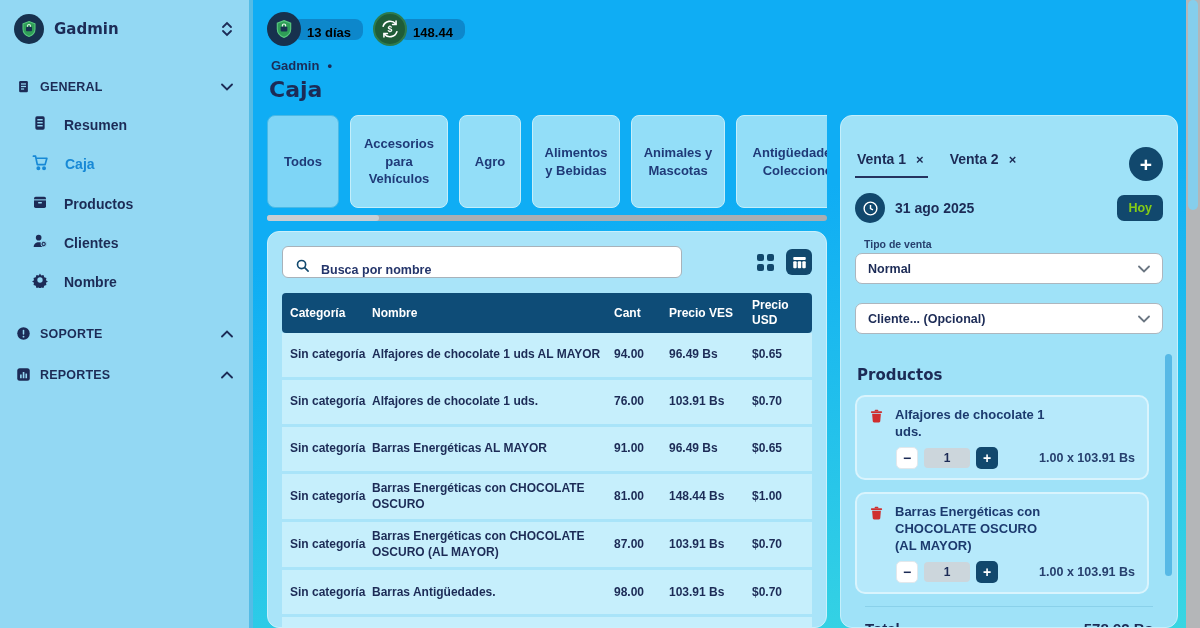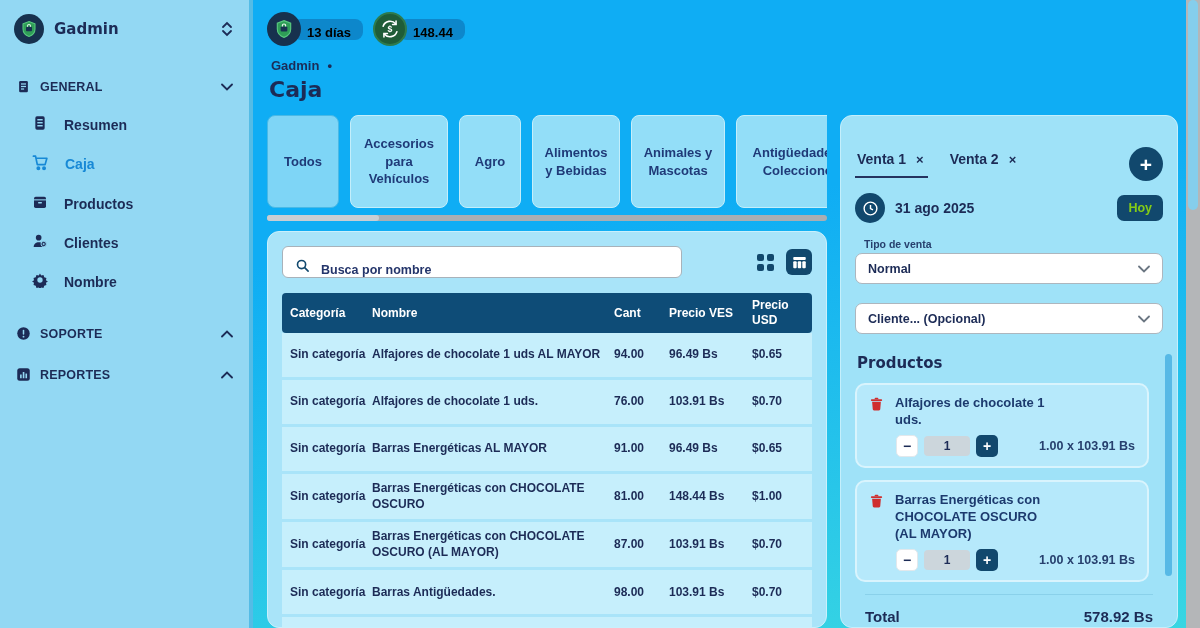--- a/index.html
+++ b/index.html
@@ -63,21 +63,21 @@
   .venta-tab { color:#1c2b56; font-size:14px; font-weight:600; margin-right:20px; padding:4px 4px 9px 2px; display:flex; gap:10px; align-items:center; cursor:pointer; }
   .venta-tab.active { border-bottom:2px solid #25335f; }
   .venta-close { font-size:13px; cursor:pointer; }
   .add-btn { margin-left:auto; width:34px; height:34px; border-radius:50%; background:#11486d; color:#fff; font-size:21px; font-weight:bold; display:flex; align-items:center; justify-content:center; cursor:pointer; line-height:1; }
   .date-row { display:flex; align-items:center; gap:10px; margin-bottom:15px; }
   .clock-circle { width:30px; height:30px; border-radius:50%; background:#11486d; display:flex; align-items:center; justify-content:center; cursor:pointer; }
   .date-text { color:#1c2b56; font-size:14px; font-weight:bold; }
   .today-btn { margin-left:auto; background:#11486d; color:#84cc16; font-size:12.5px; font-weight:bold; padding:6px 11px; border-radius:7px; cursor:pointer; }
   .field-label { font-size:10.5px; font-weight:600; color:#27406e; margin:0 0 3px 9px; }
   .select { background:#fff; border:1px solid #adb6be; border-radius:7px; height:31px; display:flex; align-items:center; justify-content:space-between; padding:0 12px; color:#1c2b56; font-size:12.5px; font-weight:600; cursor:pointer; }
-  .sel1 { margin-bottom:19px; } .sel2 { margin-bottom:20px; }
+  .sel1 { margin-bottom:19px; } .sel2 { margin-bottom:32px; }
   .products-title { font-family:"DejaVu Sans", sans-serif; color:#1c2b56; font-size:15px; font-weight:bold; margin:0 0 11px 2px; }
   .cart-card { background:#b6e9fb; border:2px solid #d9f4fd; border-radius:10px; padding:10px 12px 9px; margin:0 14px 12px 0; }
   .card-top { display:flex; gap:11px; align-items:flex-start; }
   .card-name { color:#1c3a6e; font-size:13px; font-weight:600; line-height:1.28; width:160px; }
   .trash { cursor:pointer; margin-top:1px; }
   .card-bottom { display:flex; align-items:center; justify-content:space-between; margin-top:7px; padding-left:27px; }
   .stepper { display:flex; align-items:center; gap:6px; }
   .step-minus { width:22px; height:22px; background:#fff; border:1px solid #e2e8ec; border-radius:5px; color:#1c2b56; font-weight:bold; display:flex; align-items:center; justify-content:center; cursor:pointer; font-size:14px; }
   .qty { width:46px; height:20px; background:#ccd6dc; border-radius:4px; text-align:center; line-height:20px; color:#1c2b56; font-size:12px; font-weight:600; }
   .step-plus { width:22px; height:22px; background:#11486d; border-radius:5px; color:#fff; font-weight:bold; display:flex; align-items:center; justify-content:center; cursor:pointer; font-size:14px; }

